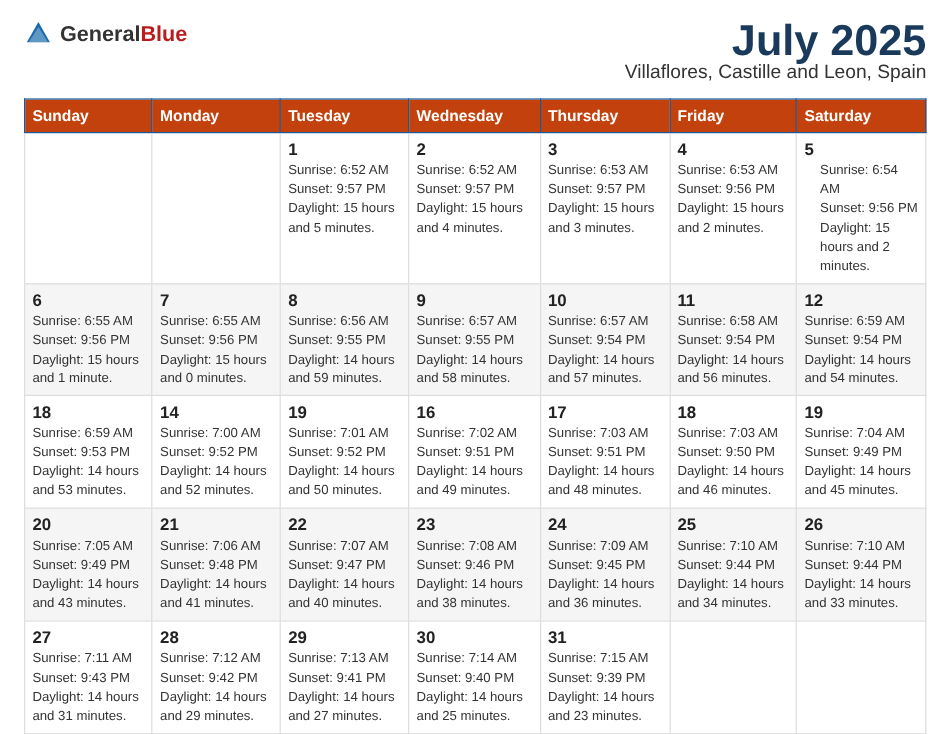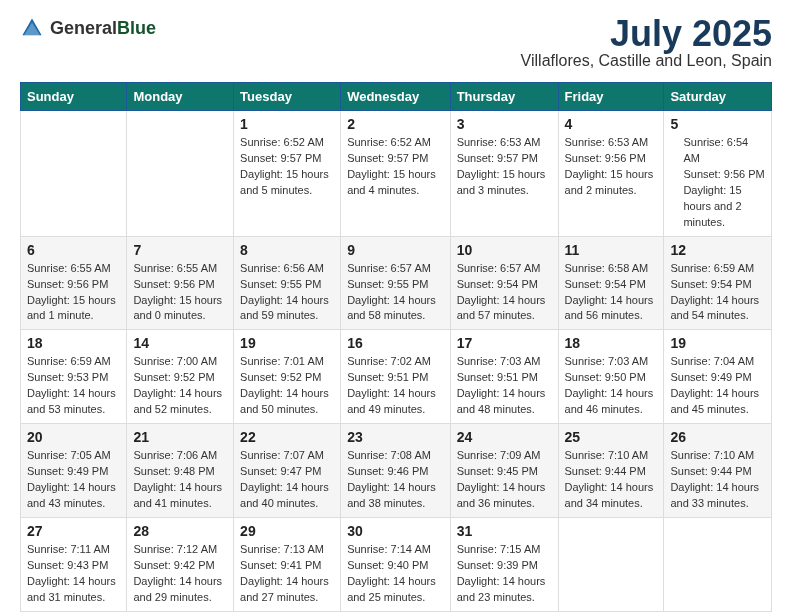--- a/index.html
+++ b/index.html
@@ -26,21 +26,21 @@
       gap: 6px;
     }
     .logo-text-general {
       font-size: 18px;
       font-weight: bold;
       color: #333;
     }
     .logo-text-blue {
       font-size: 18px;
       font-weight: bold;
-      color: #14532d;
+      color: #b91c1c;
     }
     .logo-icon {
       width: 24px;
       height: 24px;
     }
     .header-right {
       text-align: right;
     }
     .month-title {
       font-size: 36px;
@@ -51,21 +51,21 @@
     .location-title {
       font-size: 16px;
       color: #333;
     }
     .calendar-table {
       width: 100%;
       border-collapse: collapse;
       border: 1px solid #ccc;
     }
     .calendar-table th {
-      background: #0f766e;
+      background: #c2410c;
       color: #fff;
       font-size: 13px;
       font-weight: bold;
       padding: 6px 6px;
       text-align: left;
       border: 1px solid #1a5a9a;
     }
     .calendar-table td {
       vertical-align: top;
       font-size: 11px;

